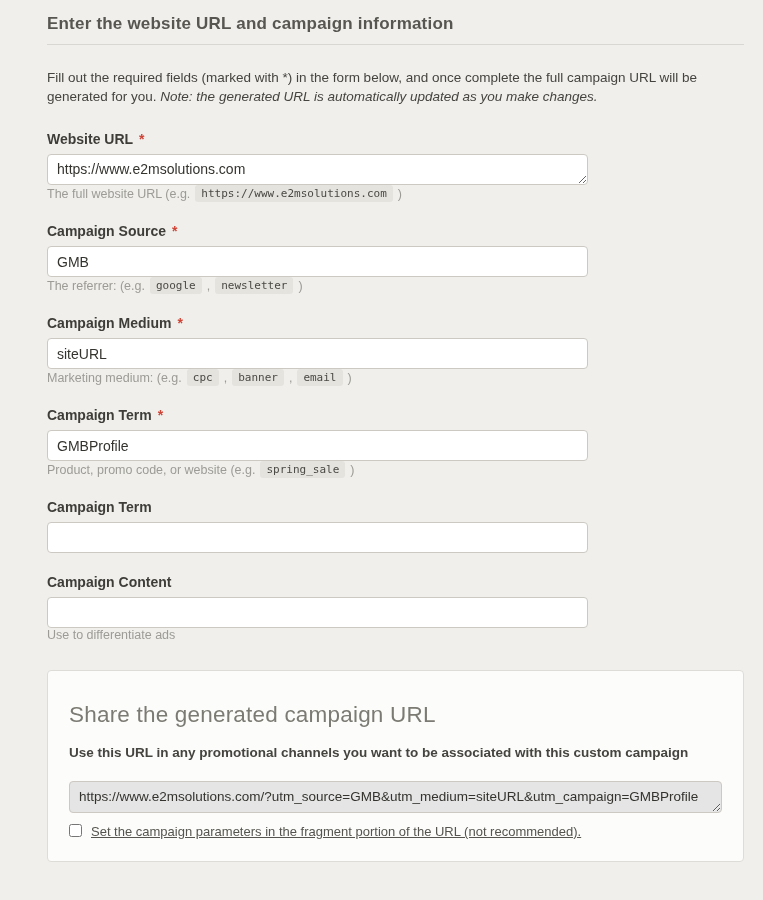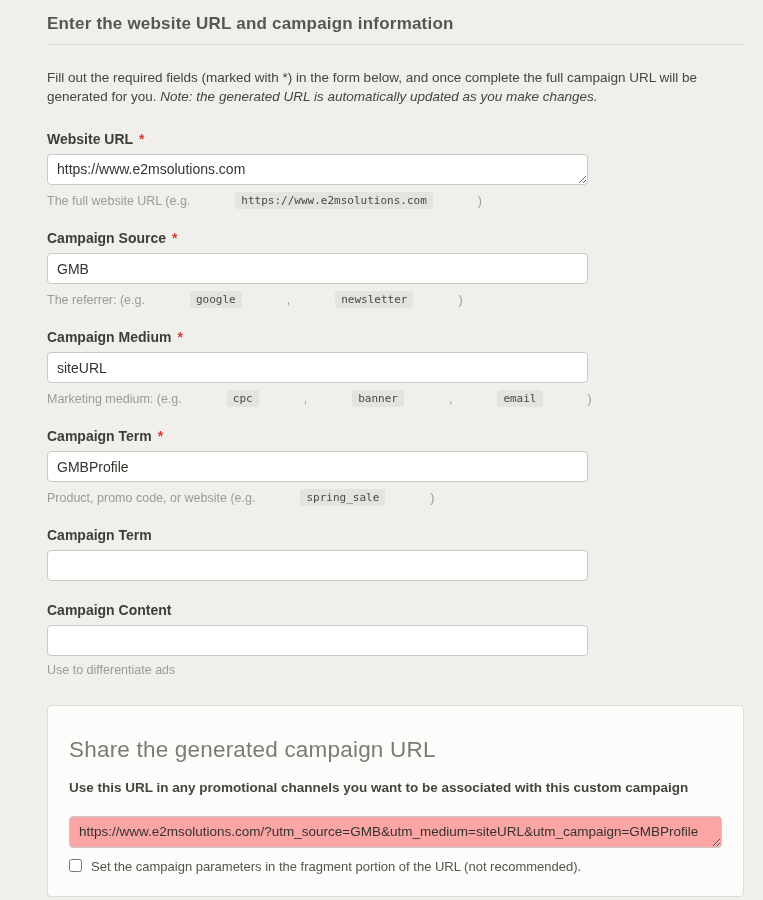--- a/index.html
+++ b/index.html
@@ -37,23 +37,22 @@
     display: block; width: 541px; height: 31px;
     padding: 5px 9px;
     font-family: "Liberation Sans", sans-serif;
     font-size: 14px; color: #34332e;
     background: #ffffff;
     border: 1px solid #ccc9c3; border-radius: 4px;
     outline: none;
   }
   textarea.field { resize: both; line-height: 19px; overflow: hidden; white-space: nowrap; }
   .help {
-    margin-top: 7px;
     font-size: 12.5px; color: #9c9b95;
-    display: flex; align-items: center; flex-wrap: wrap; gap: 40px;
+    display: flex; align-items: center; flex-wrap: wrap;
   }
   .help code {
     font-family: "DejaVu Sans Mono", monospace;
     font-size: 11px; color: #4a4944;
     background: #e5e3de; border-radius: 3px;
     padding: 2px 6px; margin: 0 5px;
     white-space: nowrap;
   }
   .help .sep { color: #9c9b95; }
 
@@ -70,30 +69,31 @@
   }
   .share-desc {
     margin: 0 0 21px;
     font-size: 13.5px; color: #45443f; font-weight: bold;
   }
   .out {
     display: block; width: 100%; height: 32px;
     padding: 6px 9px;
     font-family: "Liberation Sans", sans-serif;
     font-size: 13.5px; color: #34332e; line-height: 18px;
-    background: #fca5a5;
+    background: #e5e5e5;
     border: 1px solid #ccc9c3; border-radius: 4px;
     resize: both; overflow: hidden; white-space: nowrap;
     outline: none;
   }
   .chk {
     display: flex; gap: 9px;
     margin-top: 11px;
     font-size: 13px; color: #55544e;
     cursor: pointer;
+    text-decoration: underline;
   }
   .chk input {
     width: 13px; height: 13px; margin: 0; flex: 0 0 auto;
   }
 </style>
 </head>
 <body>
 
 <div class="page">
 

